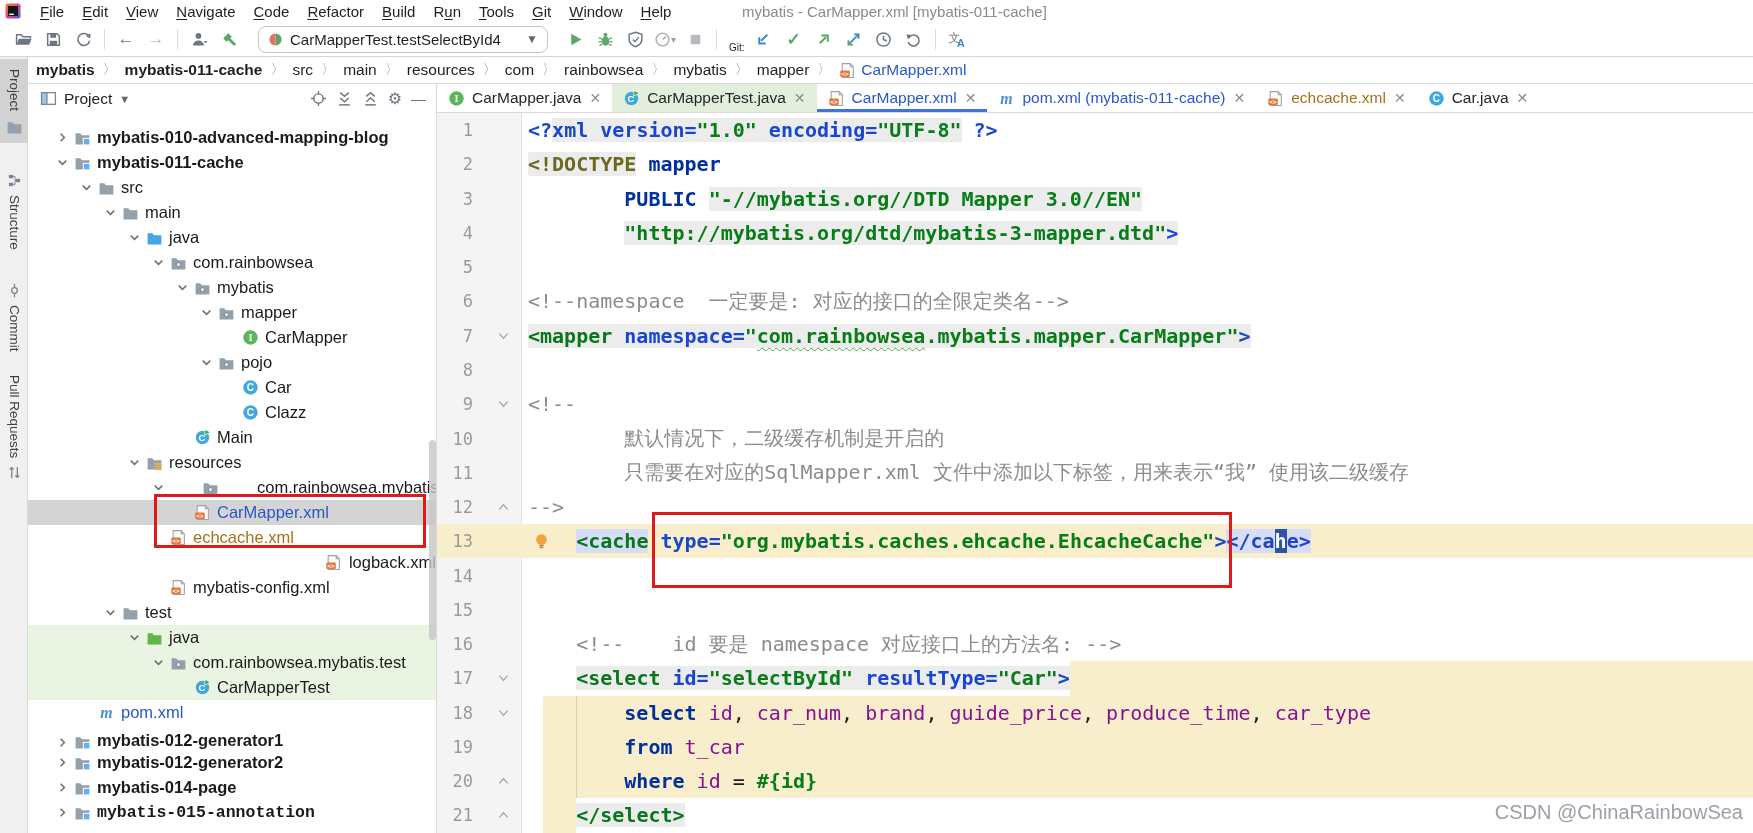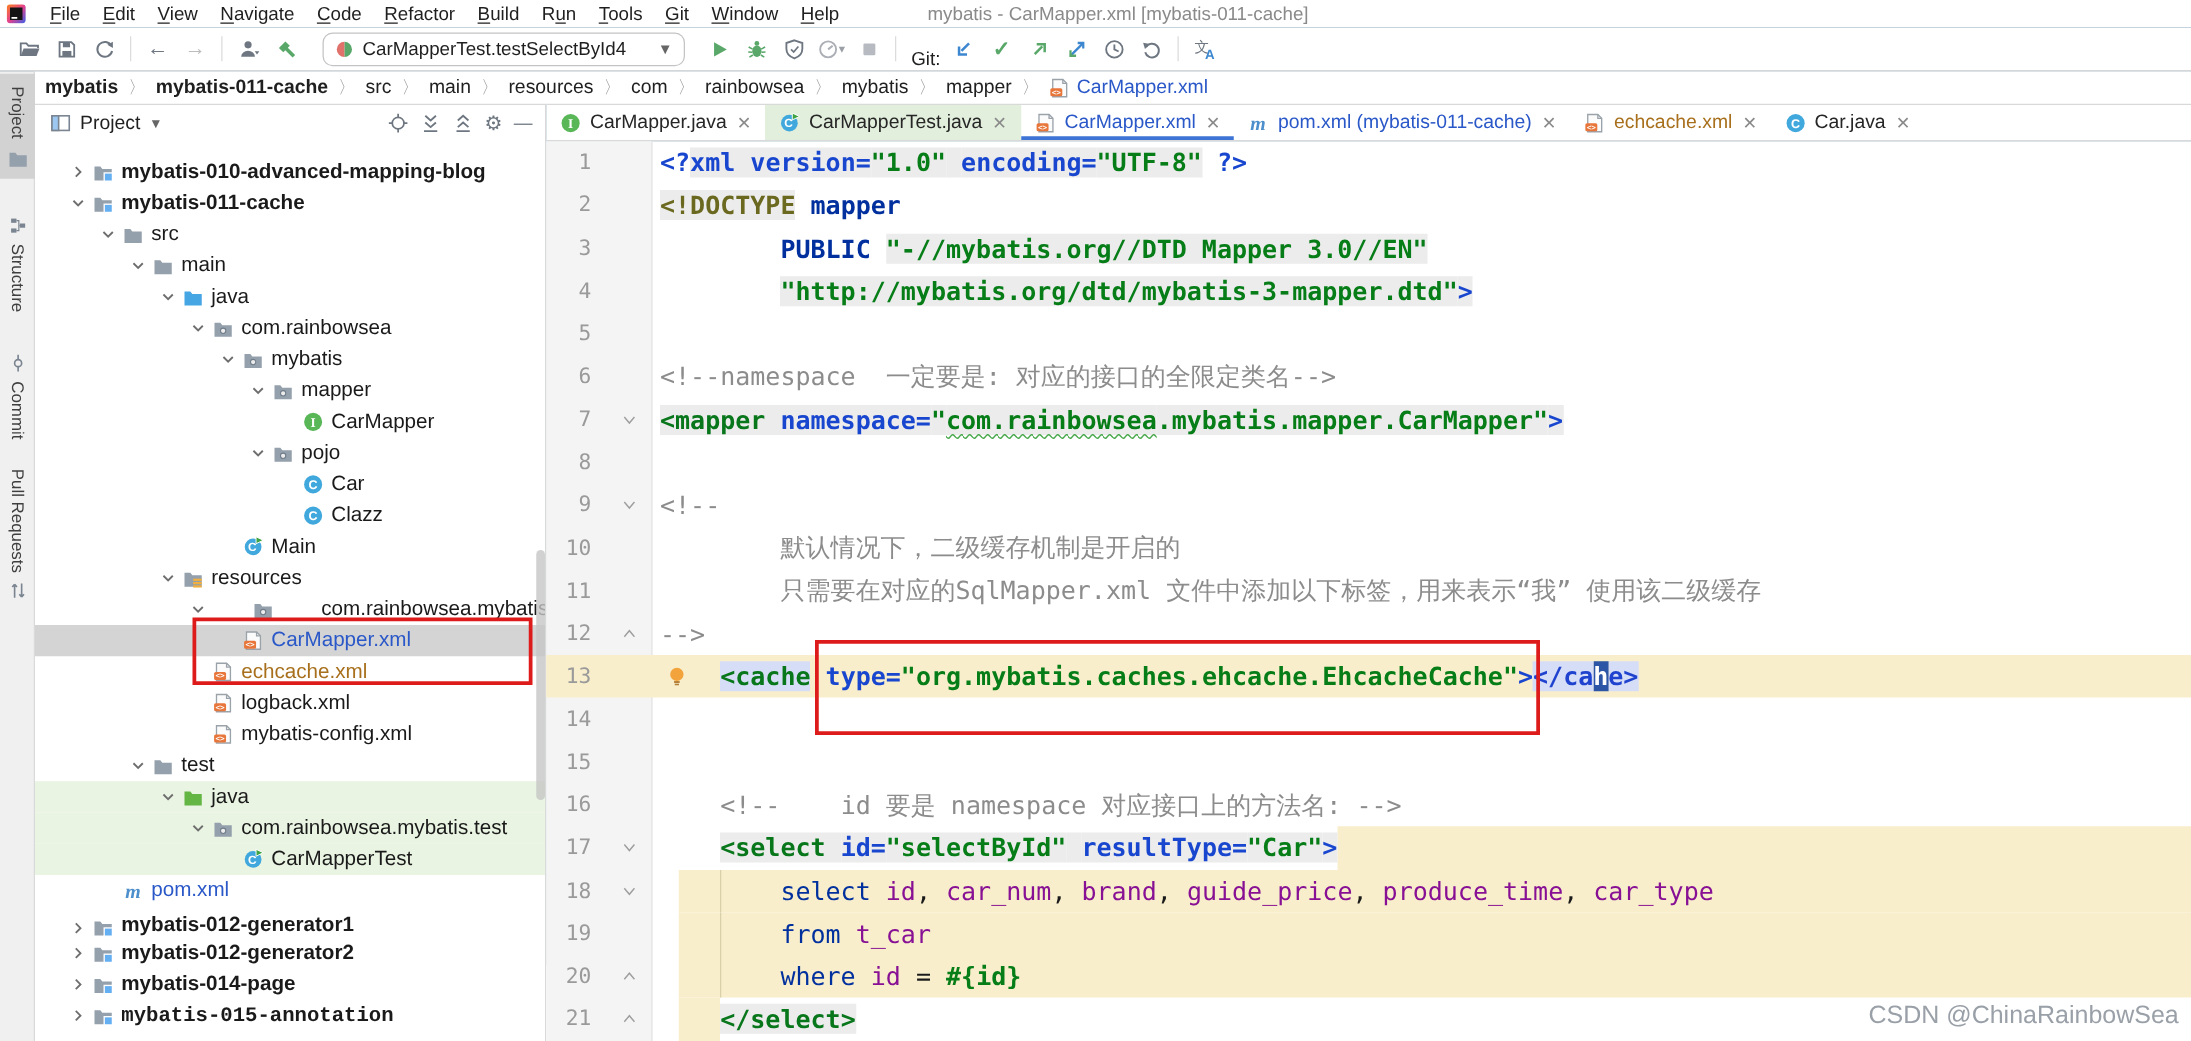--- a/index.html
+++ b/index.html
@@ -15,21 +15,21 @@
 .menu-item u{text-underline-offset:2px}
 .title-text{position:absolute;left:742px;color:#8a8a8a;white-space:nowrap}
 
 .toolbar{position:absolute;left:0;top:22px;width:100%;height:35px;background:#fff;border-bottom:1px solid #d6d6d6;display:flex;align-items:center;padding-left:8px}
 .tb-btn{width:30px;height:27px;display:flex;align-items:center;justify-content:center}
 .tb-sep{width:1px;height:20px;background:#dcdcdc;margin:0 6px}
 .glyph{font-size:17px;color:#6e7781}
 .glyph.dis{color:#bcbcbc}
 .run-combo{height:27px;border:1px solid #c4c4c4;border-radius:8px;display:flex;align-items:center;padding:0 9px;gap:7px;margin:0 12px 0 14px;font-size:15px;background:#fff;width:290px}
 .run-combo .caret{margin-left:auto;color:#666;font-size:12px}
-.git-label{font-size:15px;color:#1f1f1f;margin:17px 4px 0 6px}
+.git-label{font-size:10px;color:#1f1f1f;margin:17px 4px 0 6px}
 
 .breadcrumb{position:absolute;left:28px;top:57px;width:1725px;height:27px;background:#fff;border-bottom:1px solid #d9d9d9;display:flex;align-items:center;gap:8px;font-size:15.5px;padding-left:8px;white-space:nowrap}
 .bc-sep{color:#9a9a9a;font-size:14px}
 .bc-bold{font-weight:bold}
 .bc-item.blue{color:#2a58c8}
 
 .stripe{position:absolute;left:0;top:57px;width:28px;height:776px;background:#f0f0f0;border-right:1px solid #dadada}
 .stripe-seg{position:absolute;left:0;width:28px;display:flex;flex-direction:column;align-items:center;gap:7px;color:#3f3f3f;font-size:13.5px}
 .vtext{writing-mode:vertical-rl;white-space:nowrap}
 .seg-active{background:#d2d2d2;padding:10px 0 8px}
@@ -65,21 +65,21 @@
 .crow .gfold{width:55px;flex:none;position:relative;z-index:2;height:100%}
 .fold-marker{position:absolute;left:24px;top:50%;transform:translateY(-50%);color:#9e9e9e}
 .crow pre{font-family:"DejaVu Sans Mono",monospace;font-size:20px;white-space:pre;z-index:2}
 .fill{position:absolute;top:0;bottom:0;background:#f8eecb;z-index:1}
 .iguide{position:absolute;left:139px;top:0;bottom:0;width:1px;background:#d8d0a8;z-index:1}
 .bulb{position:absolute;left:96px;top:50%;transform:translateY(-50%);z-index:3}
 .sg-b{color:#1846cf;font-weight:bold}
 .sg-s{color:#067d17;font-weight:bold}
 .sg-t{color:#08761a;font-weight:bold}
 .sg-ct{color:#1f43cf;font-weight:bold}
-.sg-k{color:#002f9e;font-weight:normal}
+.sg-k{color:#002f9e;font-weight:bold}
 .sg-p{color:#871094}
 .sg-c{color:#8c8c8c;}
 .sg-d{color:#6a691f;font-weight:bold}
 .sg-n{color:#002f9e;font-weight:bold}
 .sg-pl{color:#1a1a1a}
 .bg-G{background:#ececec}
 .bg-L{background:#d6ddf7}
 .bg-S{background:#2d55a5;color:#fff}
 .wavy{text-decoration:underline wavy #49a84c 1px;text-underline-offset:4px}
 
@@ -570,21 +570,21 @@
           <span class="ticon">
             <svg width="17" height="17" viewBox="0 0 16 16">
               <path d="M3,1.5 h7.6 l2.9,2.9 V14.5 H3 z" fill="#fbfbfb" stroke="#9aa2aa"></path>
               <path d="M10.6,1.5 v2.9 h2.9" fill="none" stroke="#9aa2aa"></path>
               <rect x="1.2" y="8" width="9" height="6.2" rx="1.2" fill="#e8763a"></rect>
               <text x="5.7" y="12.9" font-size="5.8" font-weight="bold" fill="#fff" text-anchor="middle" font-family="DejaVu Sans Mono,monospace">&lt;&gt;</text>
             </svg>
           </span>
           <span class="tlabel">echcache.xml</span>
         </div>
-        <div class="trow" style="padding-left: 120px;">
+        <div class="trow" style="padding-left: 120px; justify-content: flex-end;">
           <span class="chev"></span>
           <span class="ticon">
             <svg width="17" height="17" viewBox="0 0 16 16">
               <path d="M3,1.5 h7.6 l2.9,2.9 V14.5 H3 z" fill="#fbfbfb" stroke="#9aa2aa"></path>
               <path d="M10.6,1.5 v2.9 h2.9" fill="none" stroke="#9aa2aa"></path>
               <rect x="1.2" y="8" width="9" height="6.2" rx="1.2" fill="#e8763a"></rect>
               <text x="5.7" y="12.9" font-size="5.8" font-weight="bold" fill="#fff" text-anchor="middle" font-family="DejaVu Sans Mono,monospace">&lt;&gt;</text>
             </svg>
           </span>
           <span class="tlabel">logback.xml</span>

